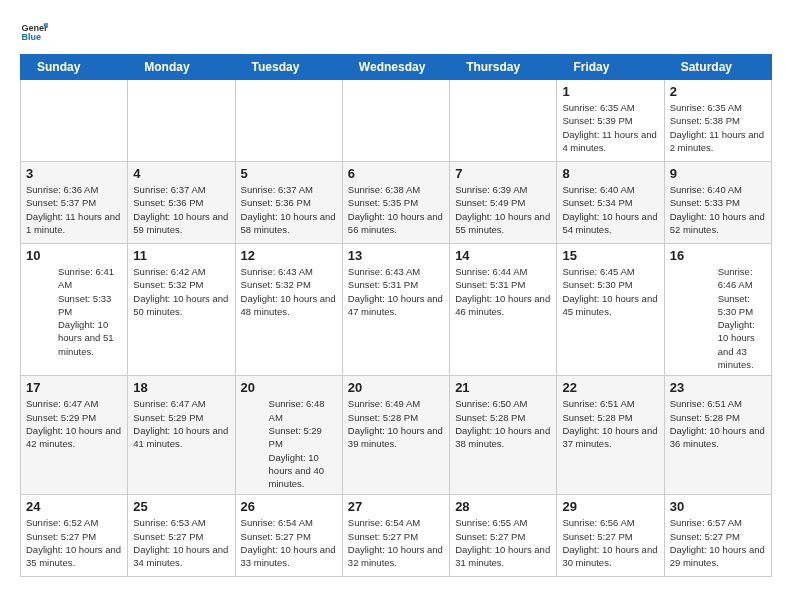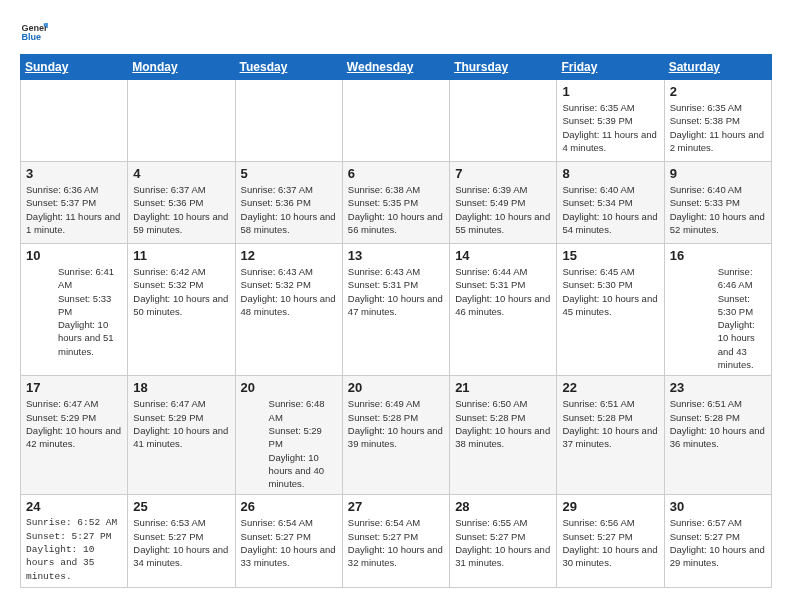--- a/index.html
+++ b/index.html
@@ -46,24 +46,23 @@
     table {
       width: 100%;
       border-collapse: collapse;
       table-layout: fixed;
     }
     thead tr th {
       background: #1a6bbf;
       color: #fff;
       font-size: 12px;
       font-weight: bold;
-      padding: 5px 4px;
+      padding: 5px 16px;
       text-align: left;
       border: 1px solid #1a6bbf;
-      text-decoration: underline;
     }
     tbody tr td {
       border: 1px solid #ccc;
       vertical-align: top;
       padding: 4px 5px;
       font-size: 10px;
       color: #333;
       height: 82px;
       background: #fff;
     }
@@ -269,21 +268,21 @@
           <td>
             <span class="day-num">23</span>
             <div class="cell-info" style="white-space: pre-line;">Sunrise: 6:51 AM
 Sunset: 5:28 PM
 Daylight: 10 hours and 36 minutes.</div>
           </td>
         </tr>
         <tr>
           <td>
             <span class="day-num">24</span>
-            <div class="cell-info" style="white-space: pre-line; font-family: Liberation Mono, monospace;">Sunrise: 6:52 AM
+            <div class="cell-info" style="white-space: pre-line;">Sunrise: 6:52 AM
 Sunset: 5:27 PM
 Daylight: 10 hours and 35 minutes.</div>
           </td>
           <td>
             <span class="day-num">25</span>
             <div class="cell-info" style="white-space: pre-line;">Sunrise: 6:53 AM
 Sunset: 5:27 PM
 Daylight: 10 hours and 34 minutes.</div>
           </td>
           <td>

